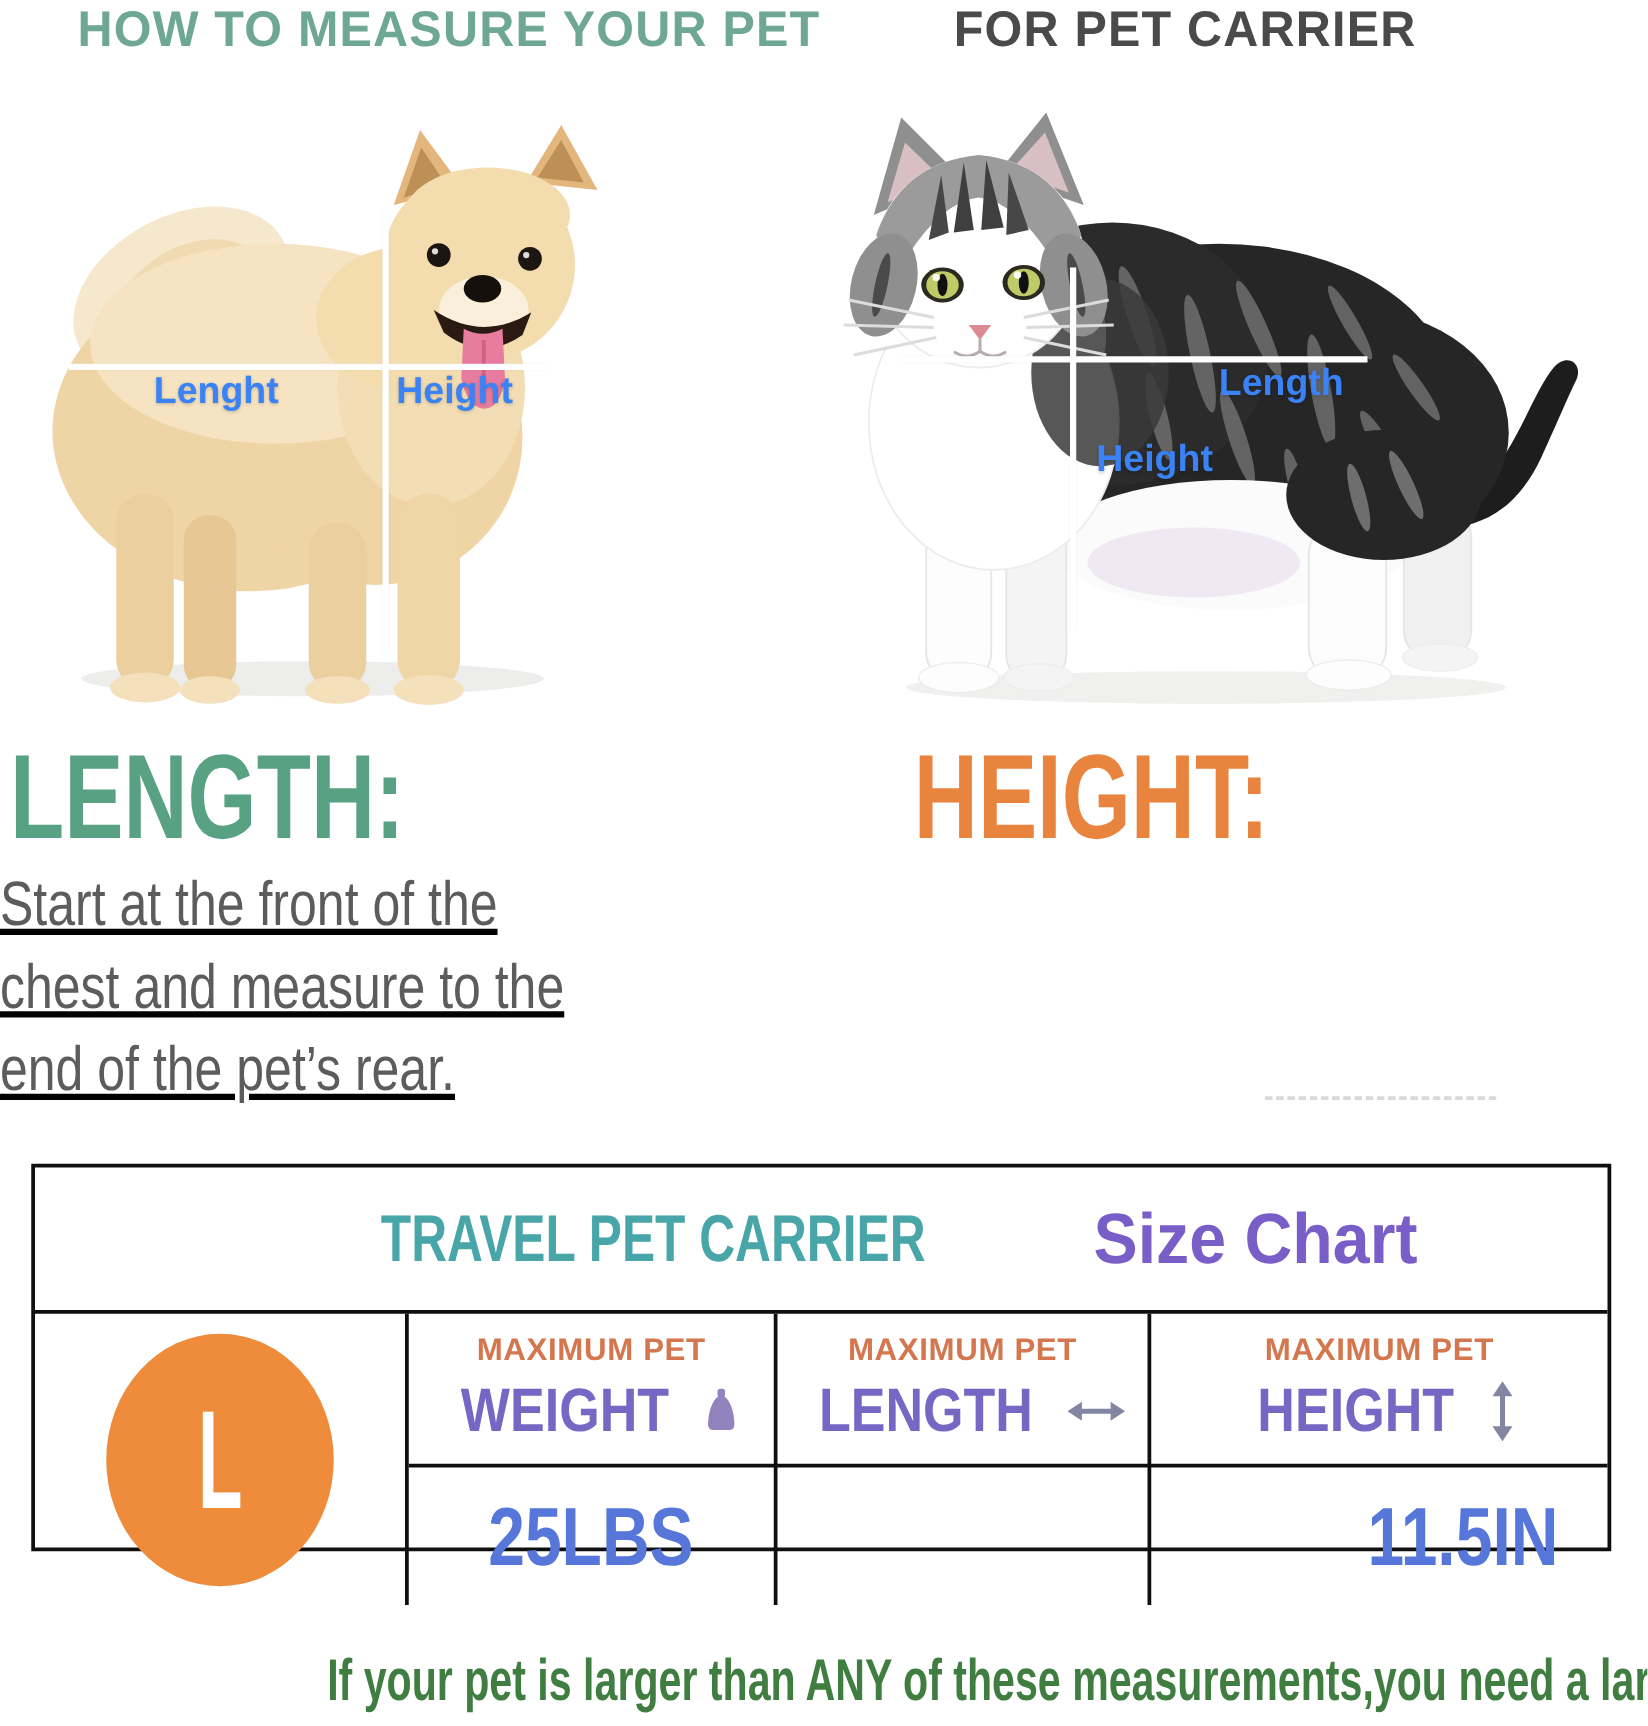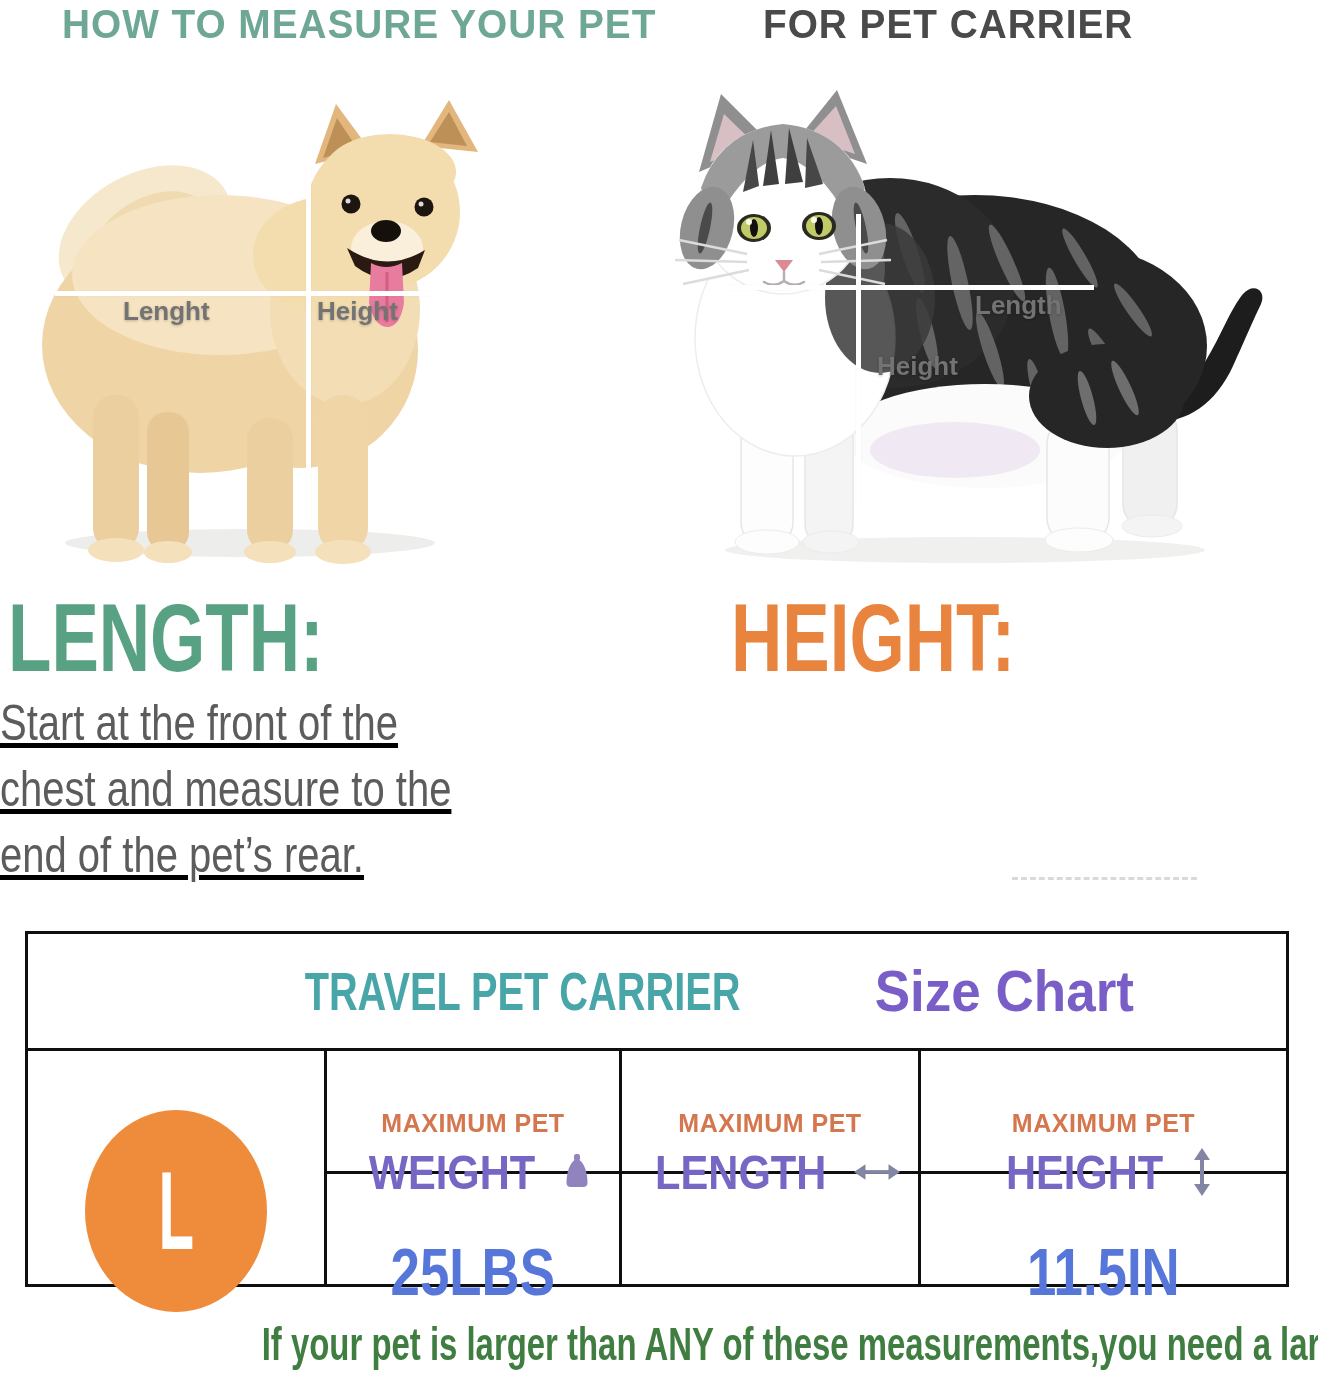--- a/index.html
+++ b/index.html
@@ -15,21 +15,21 @@
     letter-spacing:1px;transform:scaleX(0.97);transform-origin:left top;}
   .hdr-sub{left:763px;top:2px;font-size:40px;font-weight:bold;color:#4a4a4a;
     letter-spacing:1px;transform:scaleX(0.97);transform-origin:left top;}
 
   
   .mline{background:#ffffff;z-index:5;box-shadow:0 0 2px rgba(0,0,0,0.06);}
   .dog-hline{left:55px;top:291px;width:382px;height:5px;}
   .dog-vline{left:306px;top:168px;width:5px;height:356px;}
   .cat-hline{left:722px;top:285px;width:372px;height:5px;}
   .cat-vline{left:856px;top:214px;width:5px;height:290px;}
-  .mlabel{z-index:6;color:#737373;font-weight:bold;font-size:26px;
+  .mlabel{z-index:6;color:#3b82f6;font-weight:bold;font-size:30px;
     text-shadow:0 1px 3px rgba(0,0,0,0.22);}
   .dog-llabel{left:123px;top:296px;}
   .dog-hlabel{left:317px;top:296px;}
   .cat-llabel{left:975px;top:290px;}
   .cat-hlabel{left:877px;top:351px;}
 
   
   .dog-svg{left:25px;top:100px;width:460px;height:465px;}
   .cat-svg{left:655px;top:88px;width:625px;height:482px;}
 
@@ -42,46 +42,46 @@
   .pline{display:block;white-space:nowrap;color:#5c5c5c;transform-origin:left top;}
   .left-para{left:0px;top:690px;text-decoration:underline;}
   .left-para .pline{font-size:50px;transform:scaleX(0.80);}
   .right-para{left:747px;top:696px;}
   .right-para .pline{font-size:53px;transform:scaleX(0.92);}
 
   
   .dashes{left:1012px;top:877px;width:185px;height:0;border-top:3px dashed #d9d9d9;}
 
   
-  .table{left:25px;top:931px;width:1264px;height:356px;border:3px solid #0f0f0f;
+  .table{left:25px;top:931px;width:1264px;height:310px;border:3px solid #0f0f0f;
     box-sizing:border-box;background:#fff;}
   .t-title{position:absolute;left:0;top:0;width:100%;height:117px;box-sizing:border-box;
     border-bottom:3px solid #0f0f0f;display:flex;align-items:center;justify-content:center;
     gap:52px;padding-left:62px;}
   .t-prod{font-size:53px;font-weight:bold;color:#49a6a8;transform:scaleX(0.75);
     transform-origin:center;}
   .t-chart{font-size:57px;font-weight:bold;color:#7a5ec8;transform:scaleX(0.93);
     transform-origin:center;}
   .vb{position:absolute;width:3px;top:117px;height:233px;background:#0f0f0f;}
   .vb1{left:296px;} .vb2{left:591px;} .vb3{left:890px;}
   .hb{position:absolute;left:299px;top:237px;width:959px;height:3px;background:#0f0f0f;}
-  .cell{position:absolute;display:flex;align-items:center;justify-content:center;margin-top:43px;}
+  .cell{position:absolute;display:flex;align-items:center;justify-content:center;}
   .size-cell{left:0;top:117px;width:296px;height:233px;}
   .badge{width:182px;height:202px;border-radius:50%;background:#ee8c3c;
     display:flex;align-items:center;justify-content:center;}
   .badge span{color:#ffffff;font-size:112px;font-weight:bold;line-height:1;
     transform:scaleX(0.52);transform-origin:center;display:inline-block;}
   .hcell{flex-direction:column;gap:6px;top:117px;height:120px;}
   .hc2{left:299px;width:292px;} .hc3{left:594px;width:296px;} .hc4{left:893px;width:365px;}
   .h-top{font-size:25px;font-weight:bold;color:#d4764e;letter-spacing:0.5px;}
   .h-row{display:flex;align-items:center;gap:12px;}
   .h-label{font-size:49px;font-weight:bold;color:#7767c4;transform:scaleX(0.85);
     transform-origin:center;display:inline-block;}
   .vcell{top:240px;height:110px;}
-  .vc2{left:299px;width:292px;} .vc3{left:594px;width:296px;} .vc4{left:893px;width:365px;}
+  .vc2{left:299px;width:292px;} .vc3{left:594px;width:296px;} .vc4{left:873px;width:365px;justify-content:flex-end;}
   .v-text{font-size:66px;font-weight:bold;color:#5677d9;transform:scaleX(0.80);
     transform-origin:center;display:inline-block;}
 
   
   .footer-wrap{left:0;top:1316px;width:1318px;text-align:center;}
   .footer-text{display:inline-block;font-size:47px;font-weight:bold;color:#3f7d40;
     transform:scaleX(0.70);transform-origin:center;white-space:nowrap;}
 </style>
 </head>
 <body>

